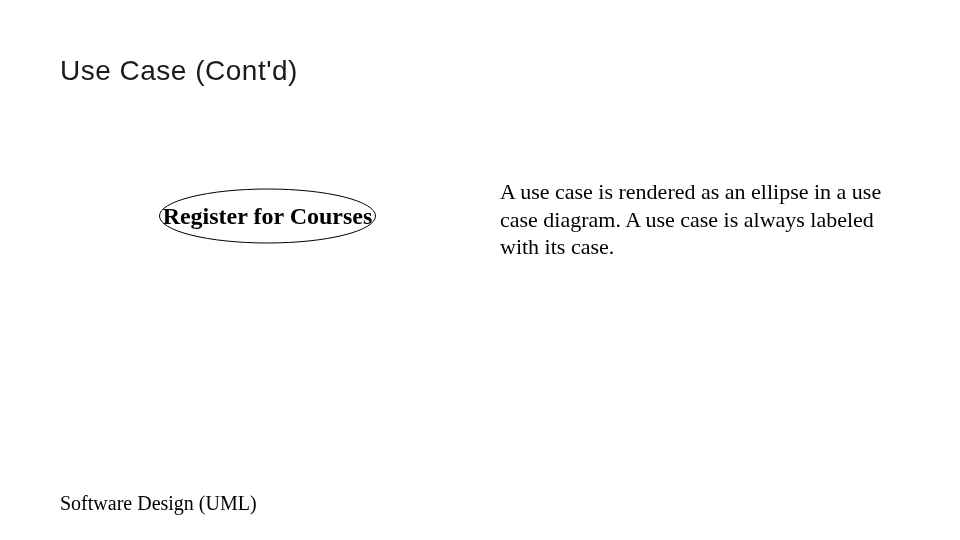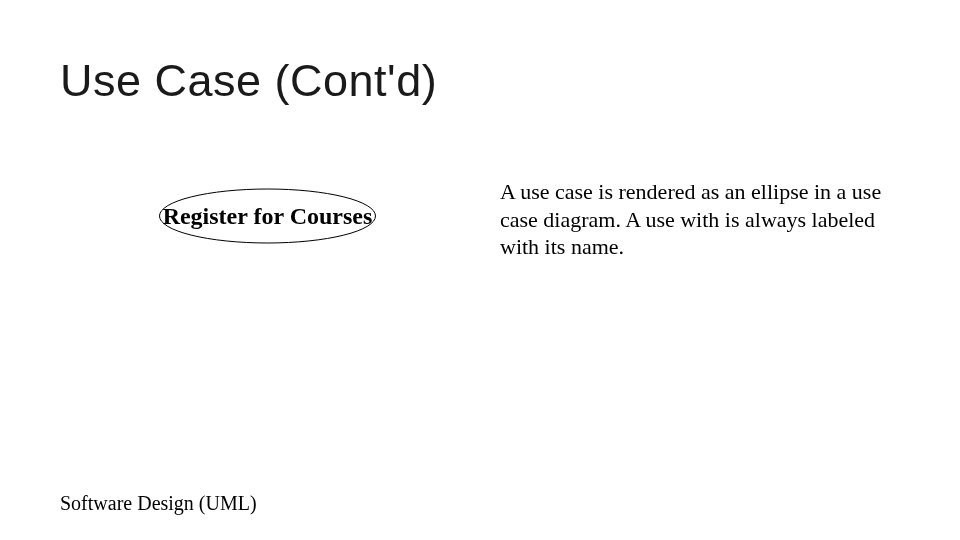--- a/index.html
+++ b/index.html
@@ -14,21 +14,21 @@
   }
   .slide {
     position: relative;
     width: 960px;
     height: 540px;
   }
   .title {
     position: absolute;
     left: 60px;
     top: 55px;
-    font-size: 45px;
+    font-size: 28px;
     font-weight: 300;
     letter-spacing: 0.5px;
     color: #1a1a1a;
   }
   .ellipse-wrap {
     position: absolute;
     left: 155px;
     top: 185px;
     width: 225px;
     height: 62px;
@@ -76,17 +76,17 @@
 
   <div class="title">Use Case (Cont'd)</div>
 
   <div class="ellipse-wrap">
     <svg width="225" height="62">
       <ellipse cx="112.5" cy="31" rx="108" ry="27" fill="none" stroke="#000" stroke-width="1"></ellipse>
     </svg>
     <div class="ellipse-label">Register for Courses</div>
   </div>
 
-  <div class="body-text">A use case is rendered as an ellipse in a use case diagram. A use with is always labeled with its name.</div>
+  <div class="body-text">A use case is rendered as an ellipse in a use case diagram. A use case is always labeled with its case.</div>
 
   <div class="footer">Software Design (UML)</div>
 
 </div>
 
 </body></html>

